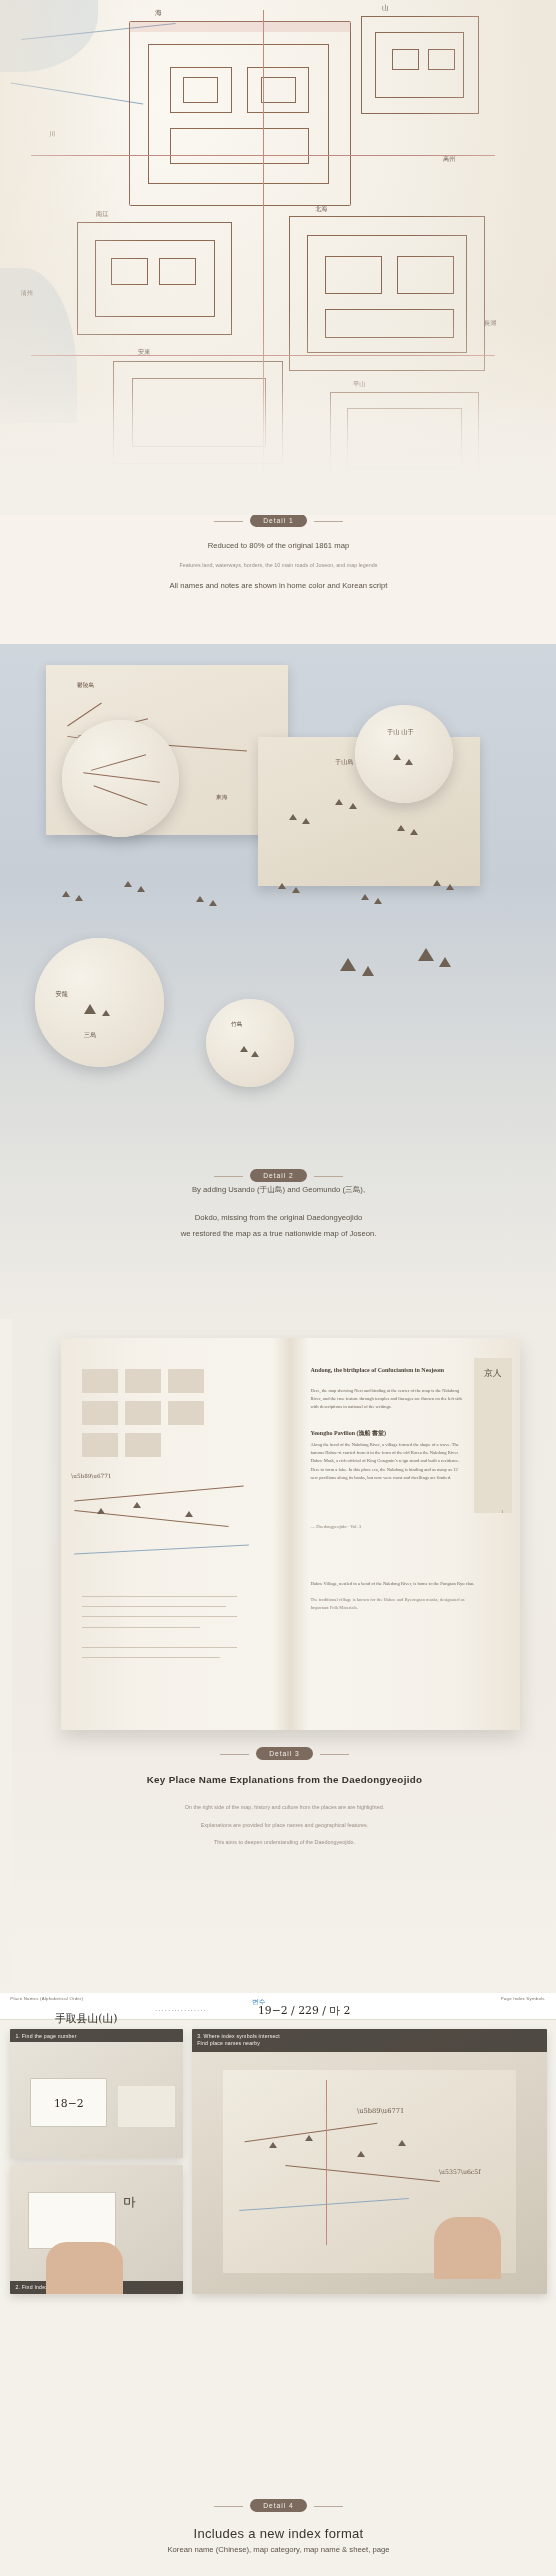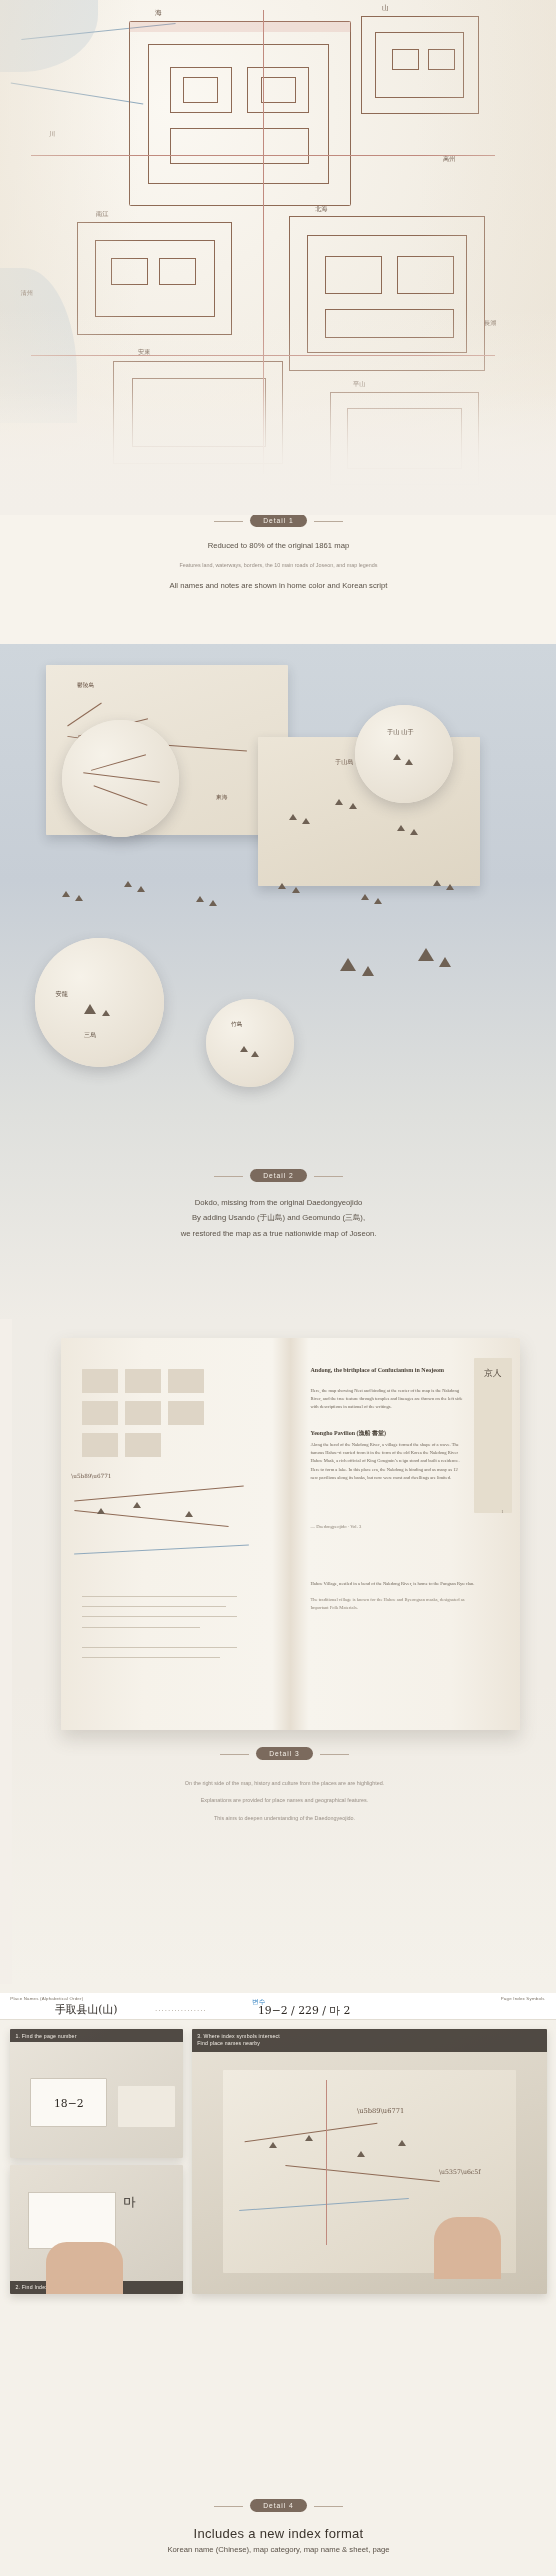--- a/index.html
+++ b/index.html
@@ -356,22 +356,22 @@
       <div style="position:absolute;left:330px;top:273px;width:155px;height:118px;">
         <div class="mountain" style="left:10.3px;top:41px;border-bottom-width:13.4px;border-left-width:8.8px;border-right-width:8.8px;"></div>
         <div class="mountain" style="left:32px;top:49px;border-bottom-width:10.3px;border-left-width:6.7px;border-right-width:6.7px;"></div>
         <div class="mountain" style="left:88px;top:31px;border-bottom-width:13.4px;border-left-width:8.8px;border-right-width:8.8px;"></div>
         <div class="mountain" style="left:109px;top:40px;border-bottom-width:10.3px;border-left-width:6.7px;border-right-width:6.7px;"></div>
       </div>
     </div>
 
     <div class="sec2-caption">
       <div class="badge">Detail 2</div>
+      <p class="sec-sub" style="margin-top:1px;">By adding Usando (于山島) and Geomundo (三島),</p>
       <p class="sec-sub" style="margin-top:13.4px;">Dokdo, missing from the original Daedongyeojido</p>
-      <p class="sec-sub" style="margin-top:1px;">By adding Usando (于山島) and Geomundo (三島),</p>
       <p class="sec-sub" style="margin-top:1px;">we restored the map as a true nationwide map of Joseon.</p>
     </div>
   </section>
 
   <section class="sec3">
     <div class="book">
 
       <div style="position:absolute;left:0;top:0;width:229px;height:100%;">
         <div class="bk-block" style="left:20.6px;top:31px;width:36px;height:24px;"></div>
         <div class="bk-block" style="left:64px;top:31px;width:36px;height:24px;"></div>
@@ -409,32 +409,33 @@
         <div class="bk-txt" style="left:15.5px;top:258px;width:165px;color:#8b8174;">The traditional village is known for the Hahoe and Byeongsan masks, designated as Important Folk Materials.</div>
 
         <div style="position:absolute;right:7.2px;top:20.6px;width:38px;height:155px;background:#e5ddcd;border-radius:1px;"></div>
         <div class="mtext" style="right:17.5px;top:30px;font-size:8.8px;color:#4d4238;">京人</div>
         <div class="bk-txt" style="right:15.5px;top:170px;color:#8b8174;">1</div>
       </div>
     </div>
 
     <div class="sec3-caption">
       <div class="badge">Detail 3</div>
+      <h2 class="sec-title" style="font-size:9.8px;font-weight:bold;">Key Place Name Explanations from the Daedongyeojido</h2>
       <p class="sec-fine" style="margin-top:17.5px;">On the right side of the map, history and culture from the places are are highlighted.</p>
       <p class="sec-fine" style="margin-top:7.2px;">Explanations are provided for place names and geographical features.</p>
       <p class="sec-fine" style="margin-top:7.2px;">This aims to deepen understanding of the Daedongyeojido.</p>
     </div>
   </section>
 
   <section class="sec4">
 
     <div class="idx-head">
       <span class="lbl" style="left:10.3px;top:3.1px;">Place Names (Alphabetical Order)</span>
       <span class="lbl" style="right:12.4px;top:3.1px;">Page Index Symbols</span>
-      <span class="big" style="left:55px;top:10px;">手取县山(山)</span>
+      <span class="big" style="left:55px;top:19px;">手取县山(山)</span>
       <span class="dots" style="left:155px;top:13.4px;">················</span>
       <span class="accent" style="left:252px;top:5.2px;">변수</span>
       <span class="big" style="left:258px;top:10.3px;">19−2 / 229 / 마 2</span>
     </div>
 
     <div class="photo" style="left:10.3px;top:45px;width:173px;height:129px;background:linear-gradient(145deg,#e9e4da,#d8d2c6);">
       <div class="cap">1. Find the page number</div>
       <div style="position:absolute;left:19.6px;top:49px;width:77px;height:49px;background:#fbf9f4;border:0.5px solid #cdc6b9;border-radius:1px;">
         <div style="position:absolute;left:23px;top:17.5px;font-size:10.8px;color:#2f2a25;font-family:'DejaVu Serif',serif;">18−2</div>
       </div>

